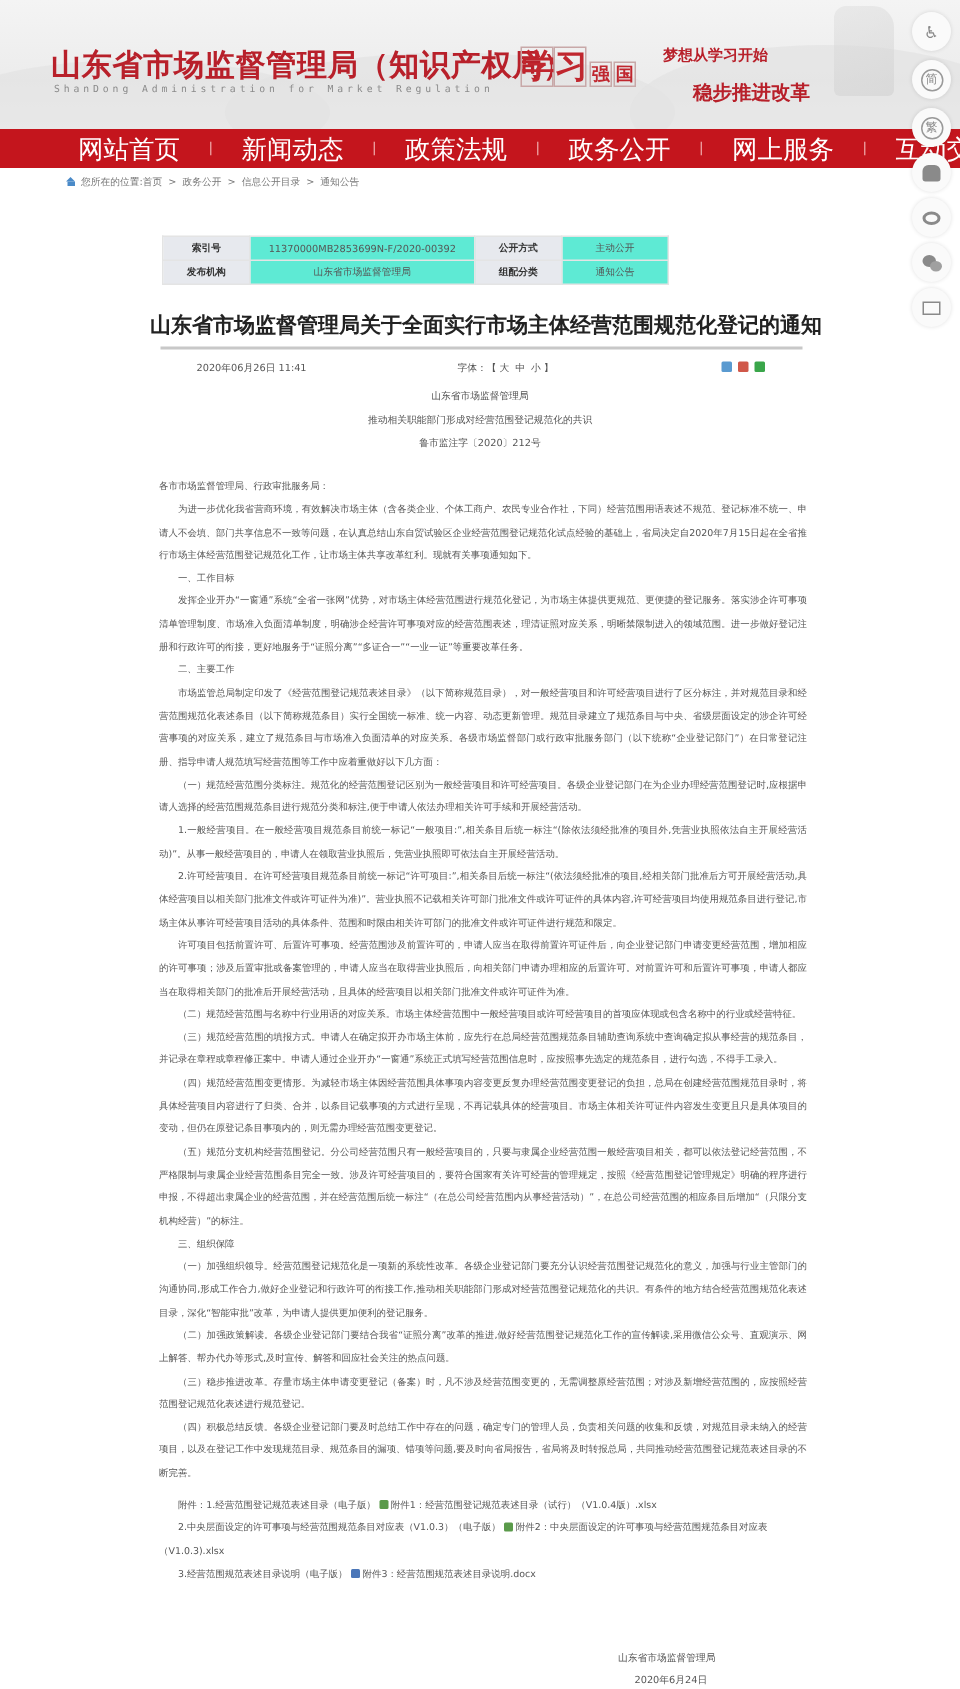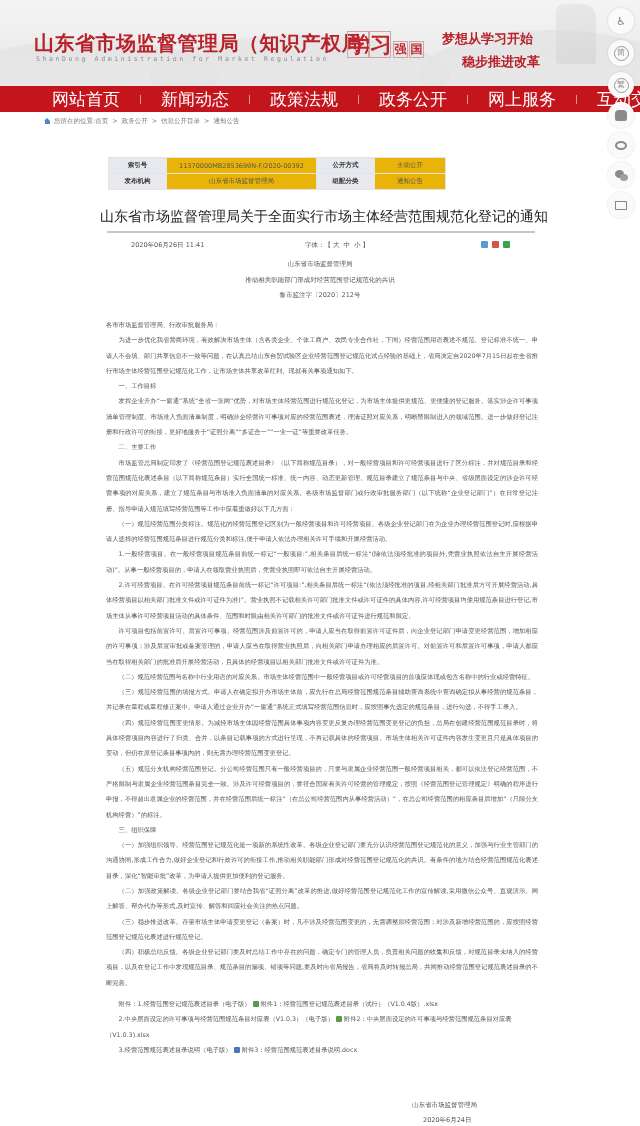--- a/index.html
+++ b/index.html
@@ -5,42 +5,42 @@
 *{box-sizing:border-box;margin:0;padding:0;}
 html,body{width:640px;height:1126px;overflow:hidden;background:#fff;}
 body{font-family:"DejaVu Sans","Liberation Sans",sans-serif;color:#444;position:relative;}
 .header{position:absolute;left:0;top:0;width:640px;height:98px;background:linear-gradient(180deg,#f4f4f4 0%,#ececec 55%,#f6f6f6 100%);overflow:hidden;}
 .header .mtn{position:absolute;border-radius:50%;background:#e2e2e2;opacity:.7;}
 .logo-cn{position:absolute;left:34px;top:30px;font-size:20px;font-weight:bold;color:#b8202a;letter-spacing:0.5px;white-space:nowrap;}
 .logo-en{position:absolute;left:36px;top:55px;font-family:"DejaVu Sans Mono",monospace;font-size:6.5px;color:#8a8a8a;letter-spacing:2.6px;white-space:nowrap;}
 .xxqg{position:absolute;left:347px;top:30px;height:28px;display:flex;align-items:flex-end;}
 .xxqg .big{display:inline-block;width:22px;height:27px;border:1px solid #c8a8a8;color:#c0262e;font-size:22px;font-weight:bold;line-height:25px;text-align:center;font-family:"DejaVu Serif",serif;}
 .xxqg .small{display:inline-block;width:15px;height:17px;border:1px solid #c8a8a8;color:#c0262e;font-size:12px;font-weight:bold;line-height:15px;text-align:center;margin-left:1px;}
-.slogan1{position:absolute;left:442px;top:30px;font-size:13px;font-weight:bold;color:#b8202a;white-space:nowrap;}
+.slogan1{position:absolute;left:442px;top:30px;font-size:10px;font-weight:bold;color:#b8202a;white-space:nowrap;}
 .slogan2{position:absolute;left:462px;top:53px;font-size:13px;font-weight:bold;color:#b8202a;white-space:nowrap;}
 .statue{position:absolute;left:556px;top:4px;width:40px;height:60px;border-radius:8px 14px 4px 4px;background:linear-gradient(160deg,#e0e0e0,#cfcfcf);opacity:.55;}
 .nav{position:absolute;left:0;top:86px;width:640px;height:26px;background:#c4151d;display:flex;align-items:center;}
 .nav-inner{display:flex;align-items:center;margin-left:52px;}
 .nav-item{color:#fff;font-size:17px;white-space:nowrap;cursor:pointer;}
 .nav-sep{color:#f2b3b3;font-size:9px;width:41px;text-align:center;}
 .breadcrumb{position:absolute;left:44px;top:113px;height:16px;display:flex;align-items:center;font-size:6.5px;color:#777;white-space:nowrap;}
 .breadcrumb .home-icon{width:7px;height:6px;margin-right:3px;position:relative;}
 .breadcrumb .home-icon:before{content:"";position:absolute;left:0;top:0;border-left:3.5px solid transparent;border-right:3.5px solid transparent;border-bottom:3px solid #4a8ac8;}
 .breadcrumb .home-icon:after{content:"";position:absolute;left:1px;top:3px;width:5px;height:3px;background:#4a8ac8;}
 .breadcrumb .crumb-sep{margin:0 4px;}
 .crumb-link{cursor:pointer;}
 .gray-strip{position:absolute;left:0;top:112px;width:640px;height:19px;background:#f2f2f2;z-index:-1;}
 .side-tools{position:absolute;right:4px;top:8px;width:28px;}
 .side-btn{position:absolute;left:0;width:26px;height:26px;border-radius:50%;background:#fafafa;box-shadow:0 0 3px rgba(0,0,0,.12);display:flex;align-items:center;justify-content:center;font-size:10px;color:#888;cursor:pointer;}
 .side-btn .ring{width:15px;height:15px;border:1.3px solid #999;border-radius:50%;font-size:8px;line-height:12px;text-align:center;color:#888;}
 .meta-table{position:absolute;left:108px;top:157px;width:338px;border-collapse:collapse;font-size:6.5px;}
 .meta-table td{height:16px;border:1px solid #e4e4e4;text-align:center;white-space:nowrap;}
 .meta-table td.k{background:#e7e9ee;color:#333;font-weight:bold;width:58px;}
-.meta-table td.v{background:#eab308;color:#555;}
-.doc-title{position:absolute;left:100px;top:208px;width:440px;text-align:center;font-size:14px;font-weight:normal;color:#222;white-space:nowrap;letter-spacing:0px;}
+.meta-table td.v{background:#5eead4;color:#555;}
+.doc-title{position:absolute;left:100px;top:208px;width:440px;text-align:center;font-size:14px;font-weight:bold;color:#222;white-space:nowrap;letter-spacing:0px;}
 .title-rule{position:absolute;left:107px;top:231px;width:428px;height:2px;background:#c8c8c8;}
 .pub-date{position:absolute;left:131px;top:241px;font-size:6.5px;color:#555;white-space:nowrap;}
 .font-size-ctl{position:absolute;left:305px;top:241px;font-size:6.5px;color:#555;white-space:nowrap;}
 .font-size-ctl .fs{cursor:pointer;margin:0 2px;}
 .share-icons{position:absolute;left:481px;top:241px;display:flex;gap:4px;}
 .share-icons span{display:inline-block;width:7px;height:7px;border-radius:1px;cursor:pointer;}
 .doc-head{position:absolute;left:100px;width:440px;text-align:center;font-size:6.5px;color:#555;white-space:nowrap;}
 .body{position:absolute;left:106px;top:317px;width:432px;font-size:6.3px;line-height:15.3px;color:#555;}
 .body p{text-align:justify;text-indent:12.6px;}
 .body p.noind{text-indent:0;}

